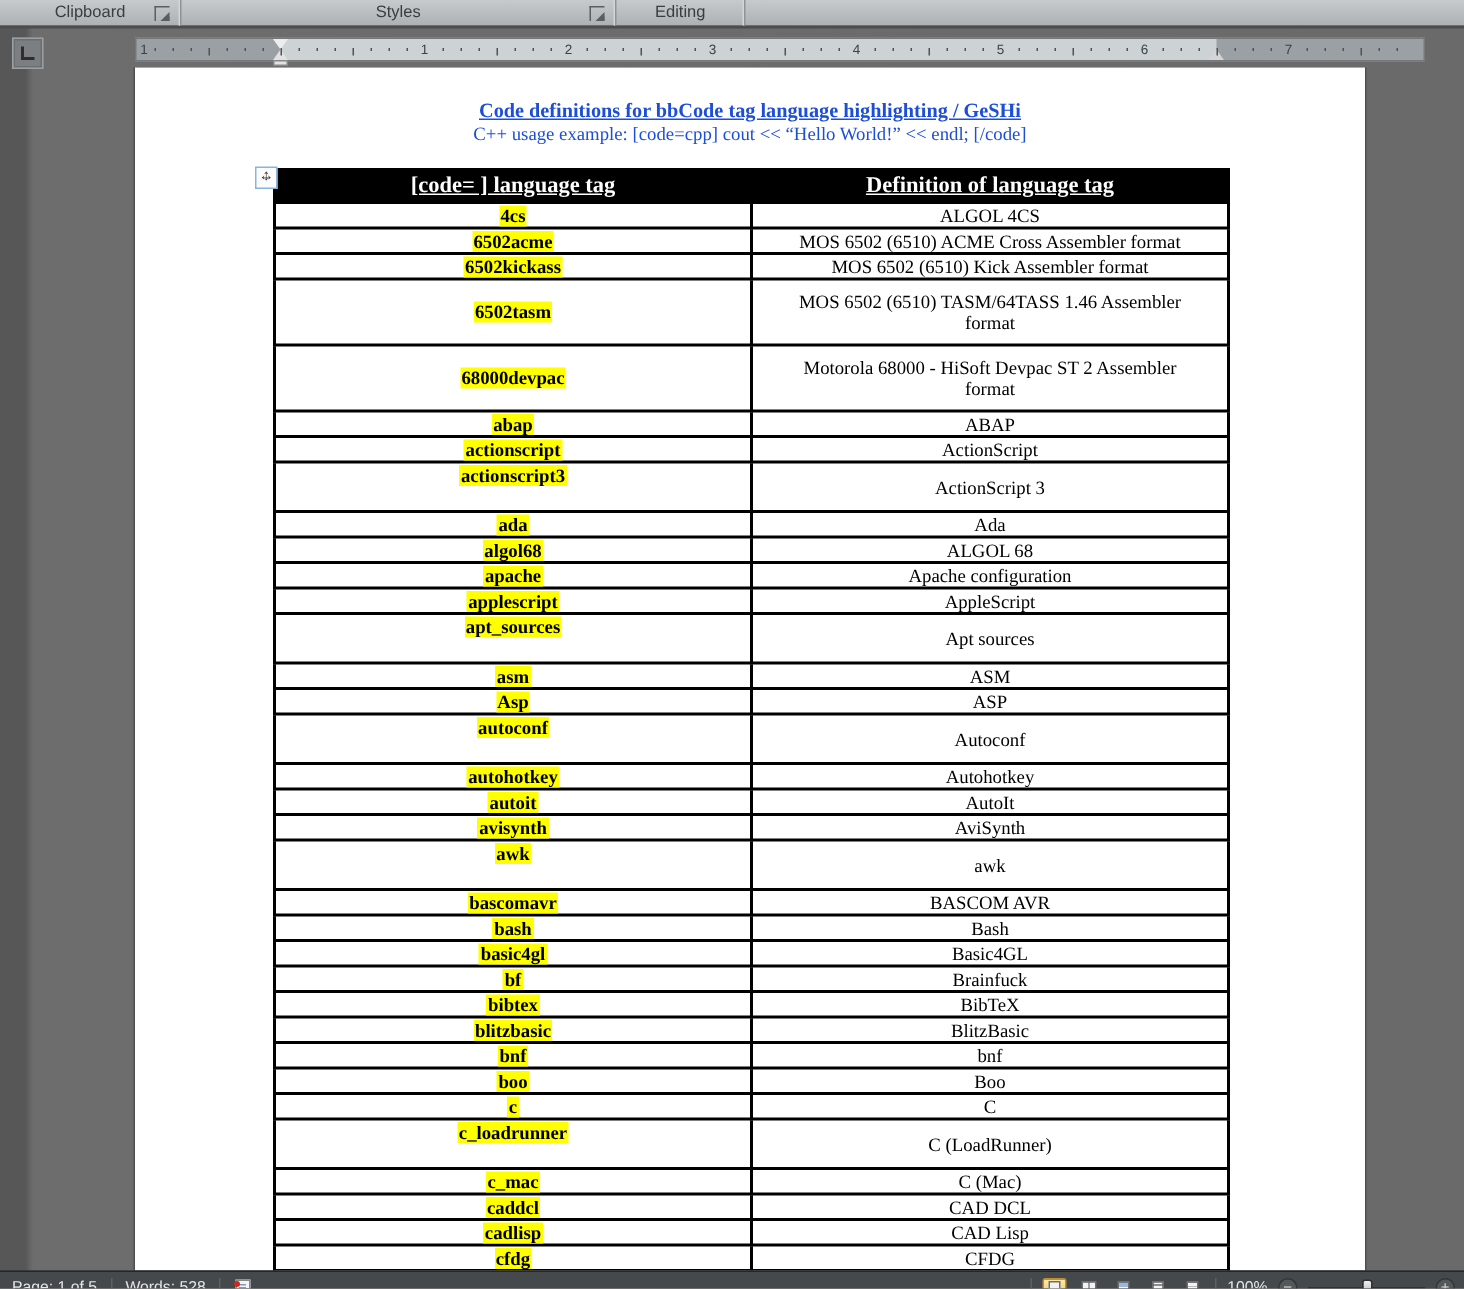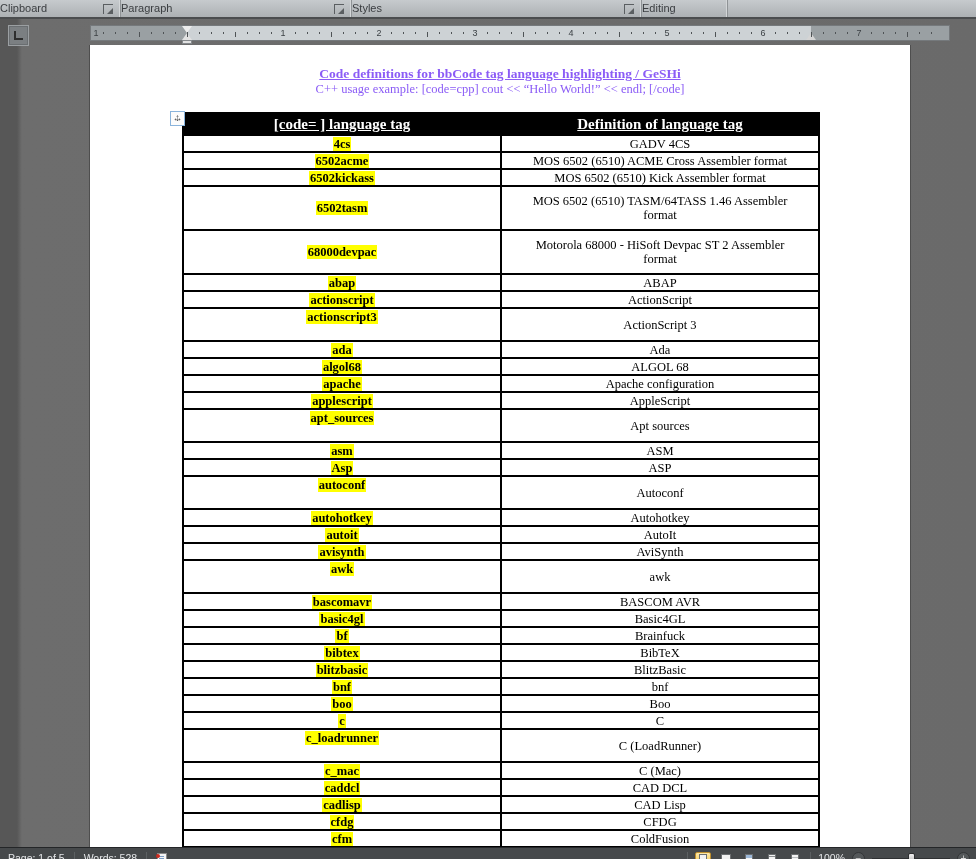--- a/index.html
+++ b/index.html
@@ -3,21 +3,21 @@
 <meta charset="utf-8">
 <style>
   html,body{margin:0;padding:0;background:#555;}
   #app{position:relative;width:976px;height:859px;overflow:hidden;
        background:linear-gradient(to right,#575757 0,#575757 17px,#6d6d6d 22px,#6a6a6a 100%);
        font-family:"Liberation Sans",sans-serif;}
   
   #ribbon{position:absolute;left:0;top:0;width:976px;height:17px;display:flex;
           background:linear-gradient(#c6cacd,#adb1b4);border-bottom:2px solid #4b4d4f;}
   .rgroup{position:relative;height:17px;border-right:1px solid #8f9396;box-shadow:inset -1px 0 0 #d3d6d8;}
-  .rgroup .glabel{display:block;font-size:11px;color:#3a3d40;line-height:16px;}
+  .rgroup .glabel{display:block;text-align:center;font-size:11px;color:#3a3d40;line-height:16px;}
   .launcher{position:absolute;right:7px;top:4px;width:9px;height:9px;
             border-top:1px solid #5a5e61;border-left:1px solid #5a5e61;cursor:pointer;}
   .launcher::after{content:"";position:absolute;right:0;bottom:0;width:0;height:0;
             border:3px solid transparent;border-right-color:#5a5e61;border-bottom-color:#5a5e61;}
   .g-clipboard{width:120px}.g-font{width:224px}.g-paragraph{width:230px}
   .g-styles{width:289px}.g-editing{width:85px}.g-fill{flex:1;border-right:none;box-shadow:none}
   
   #tabsel{position:absolute;left:8px;top:25px;width:19px;height:19px;background:#7b7f82;
           border:1px solid #9b9fa2;box-shadow:inset 0 0 0 1px #6a6e71;cursor:pointer;}
   #tabsel .lglyph{position:absolute;left:5px;top:5px;width:7px;height:7px;
@@ -29,21 +29,21 @@
   .tick{position:absolute;top:6px;width:1px;background:#4f5356;}
   .rnum{position:absolute;top:2px;transform:translateX(-50%);font-size:9px;color:#3c4145;line-height:10px;}
   .marker{position:absolute;width:0;height:0;cursor:ew-resize;}
   #m-first{left:91px;top:0;border-left:5px solid transparent;border-right:5px solid transparent;border-top:7px solid #ededed;}
   #m-hang{left:91px;top:7px;border-left:5px solid transparent;border-right:5px solid transparent;border-bottom:7px solid #e2e2e2;}
   #m-left{left:91px;top:14px;width:10px;height:4px;background:#e2e2e2;border:1px solid #85898c;box-sizing:border-box;}
   #m-right{left:715px;top:7px;border-left:5px solid transparent;border-right:5px solid transparent;border-bottom:7px solid #d5d5d5;}
   
   #page{position:absolute;left:90px;top:45px;width:820px;height:802px;background:#fff;
         overflow:hidden;box-shadow:-1px 0 0 #4e4e4e,1px 0 0 #4e4e4e;cursor:text;}
-  .doc{font-family:"Liberation Serif",serif;color:#8b5cf6;}
+  .doc{font-family:"Liberation Serif",serif;color:#1d4ed8;}
   #doctitle{margin-top:21px;text-align:center;font-size:13.5px;font-weight:bold;text-decoration:underline;}
   #docexample{margin-top:0;text-align:center;font-size:12.5px;}
   #tblhandle{position:absolute;left:80px;top:66px;width:13px;height:13px;background:#fcfcfc;
         border:1px solid #8ab4dc;cursor:move;}
   #tblhandle .h1,#tblhandle .h2{position:absolute;left:0;top:-1px;width:13px;height:13px;text-align:center;
         font-size:10px;line-height:13px;color:#3a3a3a;}
   #langtable{border-collapse:collapse;margin:15px 0 0 92px;table-layout:fixed;width:638px;
         font-family:"Liberation Serif",serif;}
   #langtable th,#langtable td{border:2px solid #000;text-align:center;padding:0 2px;overflow:visible;}
   #langtable th{background:#000;color:#fff;font-size:15px;font-weight:bold;text-decoration:underline;height:20px;}
@@ -83,24 +83,20 @@
         background:linear-gradient(#efefef,#b5b5b5);border:1px solid #2e3032;box-sizing:border-box;cursor:grab;}
 </style>
 </head>
 <body>
 
 <div id="app">
 
   <div id="ribbon">
     <div class="rgroup g-clipboard">
       <span class="glabel">Clipboard</span>
-      <span class="launcher"></span>
-    </div>
-    <div class="rgroup g-paragraph">
-      <span class="glabel">Paragraph</span>
       <span class="launcher"></span>
     </div>
     <div class="rgroup g-styles">
       <span class="glabel">Styles</span>
       <span class="launcher"></span>
     </div>
     <div class="rgroup g-editing">
       <span class="glabel">Editing</span>
     </div>
     <div class="rgroup g-fill"></div>
@@ -201,21 +197,21 @@
     <table id="langtable">
       <thead>
         <tr>
           <th>[code= ] language tag</th>
           <th>Definition of language tag</th>
         </tr>
       </thead>
       <tbody>
   <tr>
     <td class="tag-cell"><mark class="hl">4cs</mark></td>
-    <td class="def-cell"><span>GADV 4CS</span></td>
+    <td class="def-cell"><span>ALGOL 4CS</span></td>
   </tr>
 
   <tr>
     <td class="tag-cell"><mark class="hl">6502acme</mark></td>
     <td class="def-cell"><span>MOS 6502 (6510) ACME Cross Assembler format</span></td>
   </tr>
 
   <tr>
     <td class="tag-cell"><mark class="hl">6502kickass</mark></td>
     <td class="def-cell"><span>MOS 6502 (6510) Kick Assembler format</span></td>
@@ -304,20 +300,24 @@
   <tr class="tall">
     <td class="tag-cell"><mark class="hl">awk</mark></td>
     <td class="def-cell"><span>awk</span></td>
   </tr>
 
   <tr>
     <td class="tag-cell"><mark class="hl">bascomavr</mark></td>
     <td class="def-cell"><span>BASCOM AVR</span></td>
   </tr>
 
+  <tr>
+    <td class="tag-cell"><mark class="hl">bash</mark></td>
+    <td class="def-cell"><span>Bash</span></td>
+  </tr>
 
   <tr>
     <td class="tag-cell"><mark class="hl">basic4gl</mark></td>
     <td class="def-cell"><span>Basic4GL</span></td>
   </tr>
 
   <tr>
     <td class="tag-cell"><mark class="hl">bf</mark></td>
     <td class="def-cell"><span>Brainfuck</span></td>
   </tr>

